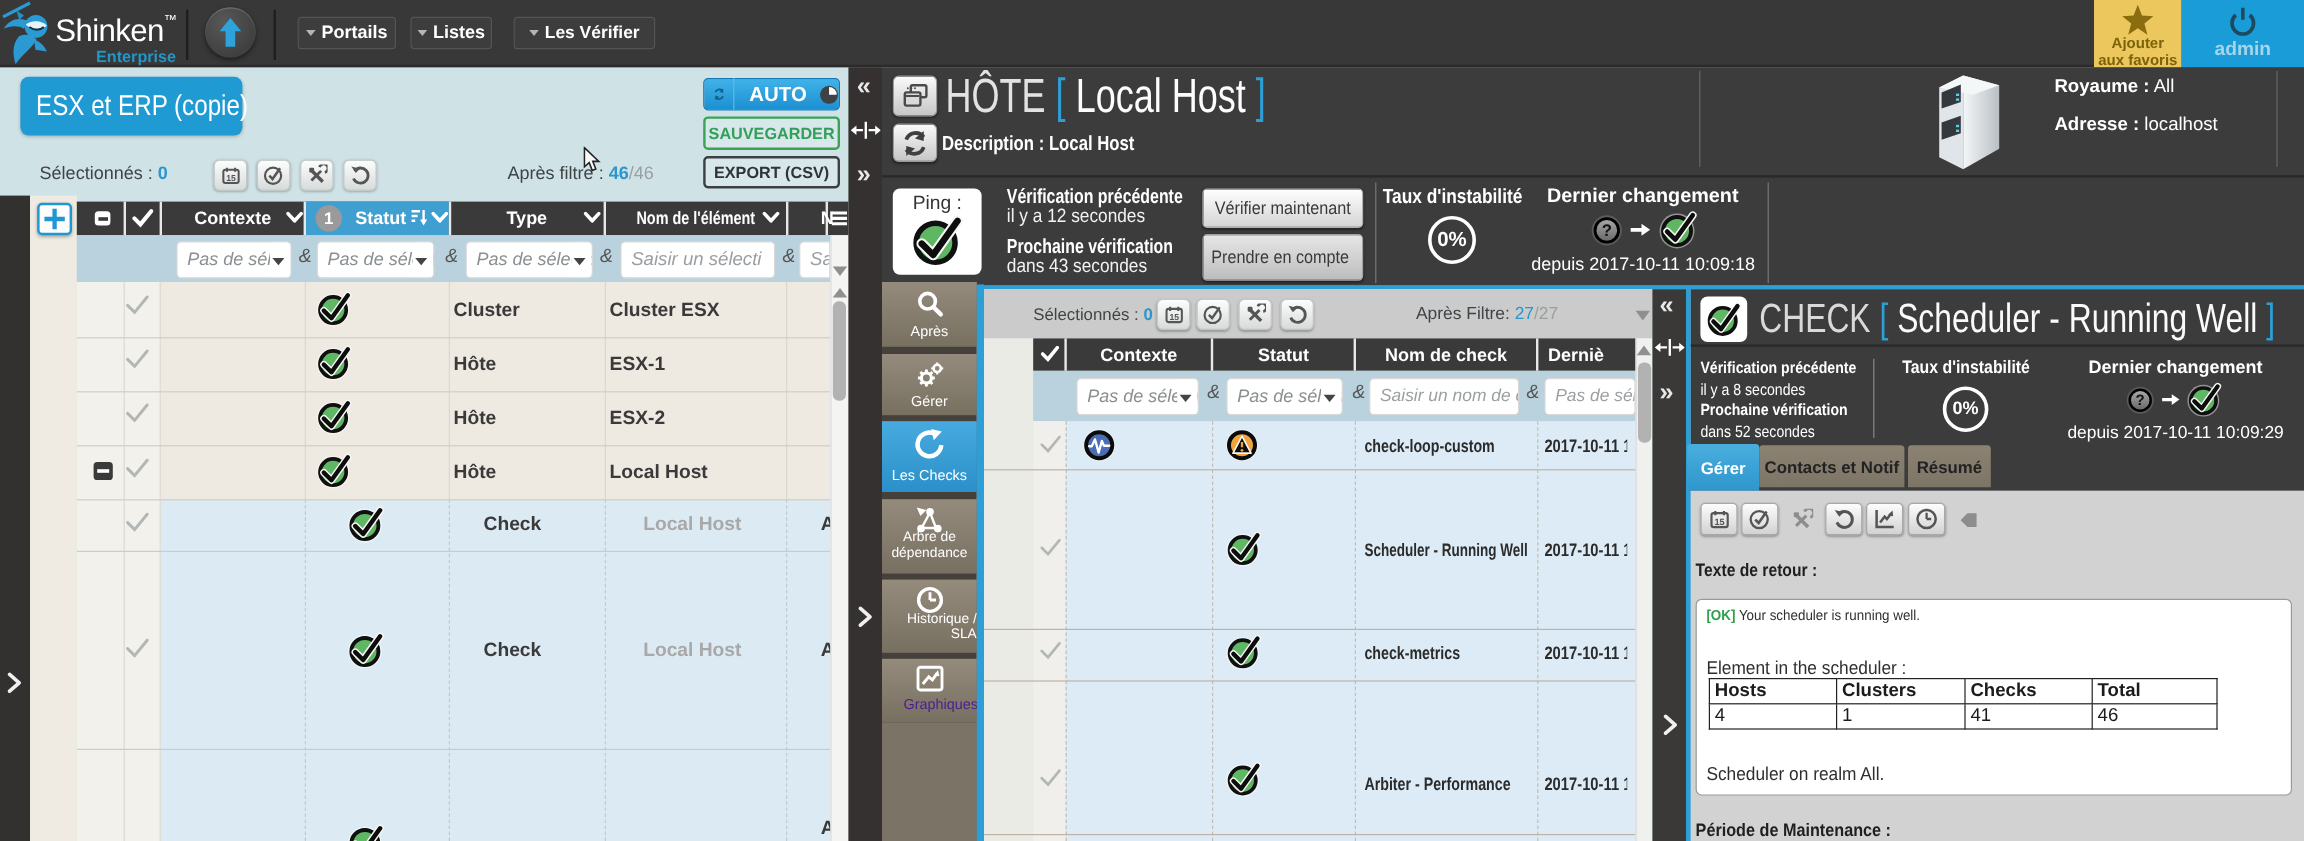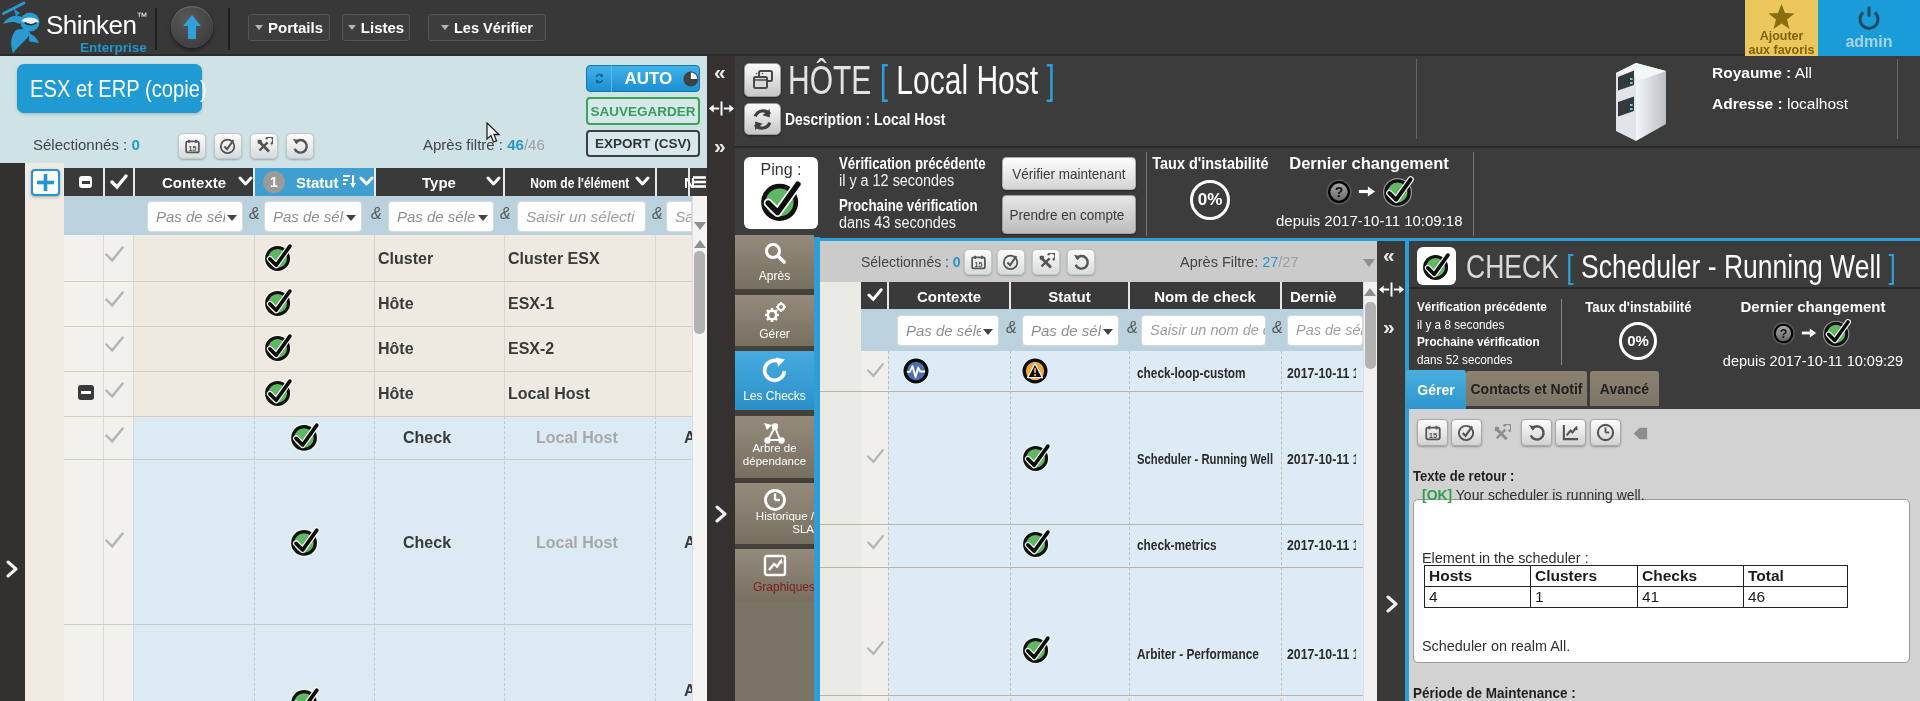--- a/index.html
+++ b/index.html
@@ -439,21 +439,21 @@
     <line x1="12" y1="12" x2="12" y2="5.5" stroke="#fff" stroke-width="2.4"></line>
     <line x1="12" y1="12" x2="17" y2="12" stroke="#fff" stroke-width="2.4"></line>
   </svg>
 <div class="a" style="left:735px;top:510px;width:79px;text-align:right;color:#fff;font-size:11.5px;line-height:13px">Historique /<br>SLA</div>
 <div class="stab" style="top:549px;height:53px"></div>
 <svg class="a" style="left:763px;top:554px" width="24" height="24" viewBox="0 0 24 24">
     <rect x="2" y="2" width="20" height="19" rx="2" fill="none" stroke="#fff" stroke-width="2.4"></rect>
     <polyline points="6,16 11,10 14,12.5 18,7" fill="none" stroke="#fff" stroke-width="2.4"></polyline>
     <path d="M19,4.5 L19.5,9.5 L14.5,9 Z" fill="#fff" transform="rotate(-8 18 7)"></path>
   </svg>
-<div class="a" style="left:735px;top:580px;width:98px;text-align:center;color:#7f1d1d;font-size:12px">Graphiques</div>
+<div class="a" style="left:735px;top:580px;width:98px;text-align:center;color:#4c1d95;font-size:12px">Graphiques</div>
 
 <div class="a" style="left:814px;top:237px;width:6px;height:464px;background:#2d9fd6"></div>
 <div class="a" style="left:814px;top:238px;width:1106px;height:3px;background:#2d9fd6"></div>
 
 <div class="a" style="left:820px;top:241px;width:557px;height:41px;background:#cbcbcb"></div>
 <div class="a" style="left:861px;top:254px;font-size:14px;color:#3f4547">Sélectionnés&nbsp;:&nbsp;<span style="color:#2a96cc;font-weight:bold">0</span></div>
 <div class="btn-sm" style="left:964px;top:249px">
     <svg width="17" height="17" viewBox="0 0 20 20">
       <rect x="2.5" y="4" width="15" height="13" rx="2" fill="none" stroke="#555" stroke-width="2"></rect>
       <line x1="6" y1="2" x2="6" y2="6" stroke="#555" stroke-width="2"></line>
@@ -598,21 +598,21 @@
 <svg class="a" style="left:1801px;top:327px" width="16" height="12">
     <use href="#arrow-r"></use>
   </svg>
 <svg class="a" style="left:1822px;top:318px" width="30" height="30">
     <use href="#gcheck"></use>
   </svg>
 <div class="a" style="left:1718px;top:353px;width:190px;text-align:center;font-size:14.5px;color:#fff;white-space:nowrap">depuis 2017-10-11 10:09:29</div>
 
 <div class="a" style="left:1406px;top:370px;width:60px;height:39px;background:linear-gradient(#4aaede,#2e96cd);border-radius:3px 3px 0 0;color:#fff;font-weight:bold;font-size:14px;display:flex;align-items:center;justify-content:center">Gérer</div>
 <div class="a" style="left:1466px;top:371px;width:121px;height:35px;background:linear-gradient(#8b8272,#7d7566);border-radius:3px 3px 0 0;color:#222;font-weight:bold;font-size:14px;display:flex;align-items:center;justify-content:center">Contacts et Notif</div>
-<div class="a" style="left:1590px;top:371px;width:69px;height:35px;background:linear-gradient(#8b8272,#7d7566);border-radius:3px 3px 0 0;color:#222;font-weight:bold;font-size:14px;display:flex;align-items:center;justify-content:center">Avancé</div>
+<div class="a" style="left:1590px;top:371px;width:69px;height:35px;background:linear-gradient(#8b8272,#7d7566);border-radius:3px 3px 0 0;color:#222;font-weight:bold;font-size:14px;display:flex;align-items:center;justify-content:center">Résumé</div>
 
 <div class="a" style="left:1409px;top:409px;width:511px;height:292px;background:#d2d2d2"></div>
 <div class="btn-g" style="left:1417px;top:419px">
     <svg width="18" height="18" viewBox="0 0 20 20">
       <rect x="2.5" y="4" width="15" height="13" rx="2" fill="none" stroke="#555" stroke-width="2"></rect>
       <line x1="6" y1="2" x2="6" y2="6" stroke="#555" stroke-width="2"></line>
       <line x1="14" y1="2" x2="14" y2="6" stroke="#555" stroke-width="2"></line>
       <text x="10" y="15" font-size="8.5" font-weight="bold" fill="#555" text-anchor="middle" font-family="Liberation Sans">15</text>
     </svg>
   </div>
@@ -650,21 +650,21 @@
       <line x1="10" y1="10" x2="14" y2="10" stroke="#555" stroke-width="2"></line>
     </svg>
   </div>
 <div class="a" style="left:1625px;top:421px;width:31px;height:25px;display:flex;align-items:center;justify-content:center">
     <svg width="19" height="19" viewBox="0 0 20 20">
       <path d="M3,10 L9,4 L17,4 L17,16 L9,16 Z" fill="#8d8d8d"></path>
     </svg>
   </div>
 <div class="a" style="left:1413px;top:467px;font-size:15px;font-weight:bold;color:#1f1f1f;white-space:nowrap"><span style="display:inline-block;transform:scale(0.87,1);transform-origin:0 50%">Texte de retour :</span></div>
 <div class="a" style="left:1413px;top:499px;width:497px;height:164px;background:#fff;border:1px solid #9a9a9a;border-radius:5px"></div>
-<div class="a" style="left:1422px;top:486px;font-size:15px;color:#2f2f2f;white-space:nowrap"><span style="display:inline-block;transform:scale(0.93,1);transform-origin:0 50%"><span style="color:#2fa04a;font-weight:bold">[OK]</span> Your scheduler is running well.</span></div>
+<div class="a" style="left:1422px;top:506px;font-size:12px;color:#2f2f2f;white-space:nowrap"><span style="display:inline-block;transform:scale(0.93,1);transform-origin:0 50%"><span style="color:#2fa04a;font-weight:bold">[OK]</span> Your scheduler is running well.</span></div>
 <div class="a" style="left:1422px;top:549px;font-size:15.5px;color:#2f2f2f;white-space:nowrap"><span style="display:inline-block;transform:scale(0.93,1);transform-origin:0 50%">Element in the scheduler :</span></div>
 <table class="a" style="left:1424px;top:565px;border-collapse:collapse;font-size:15.5px;color:#1c1c1c;background:#fff" cellspacing="0">
 <tbody>
       <tr style="font-weight:bold">
         <td style="border:1.5px solid #222;width:106px;height:21px;padding:0 0 0 4px">Hosts</td>
         <td style="border:1.5px solid #222;width:107px;padding:0 0 0 4px">Clusters</td>
         <td style="border:1.5px solid #222;width:106px;padding:0 0 0 4px">Checks</td>
         <td style="border:1.5px solid #222;width:104px;padding:0 0 0 4px">Total</td>
       </tr>
 <tr>

